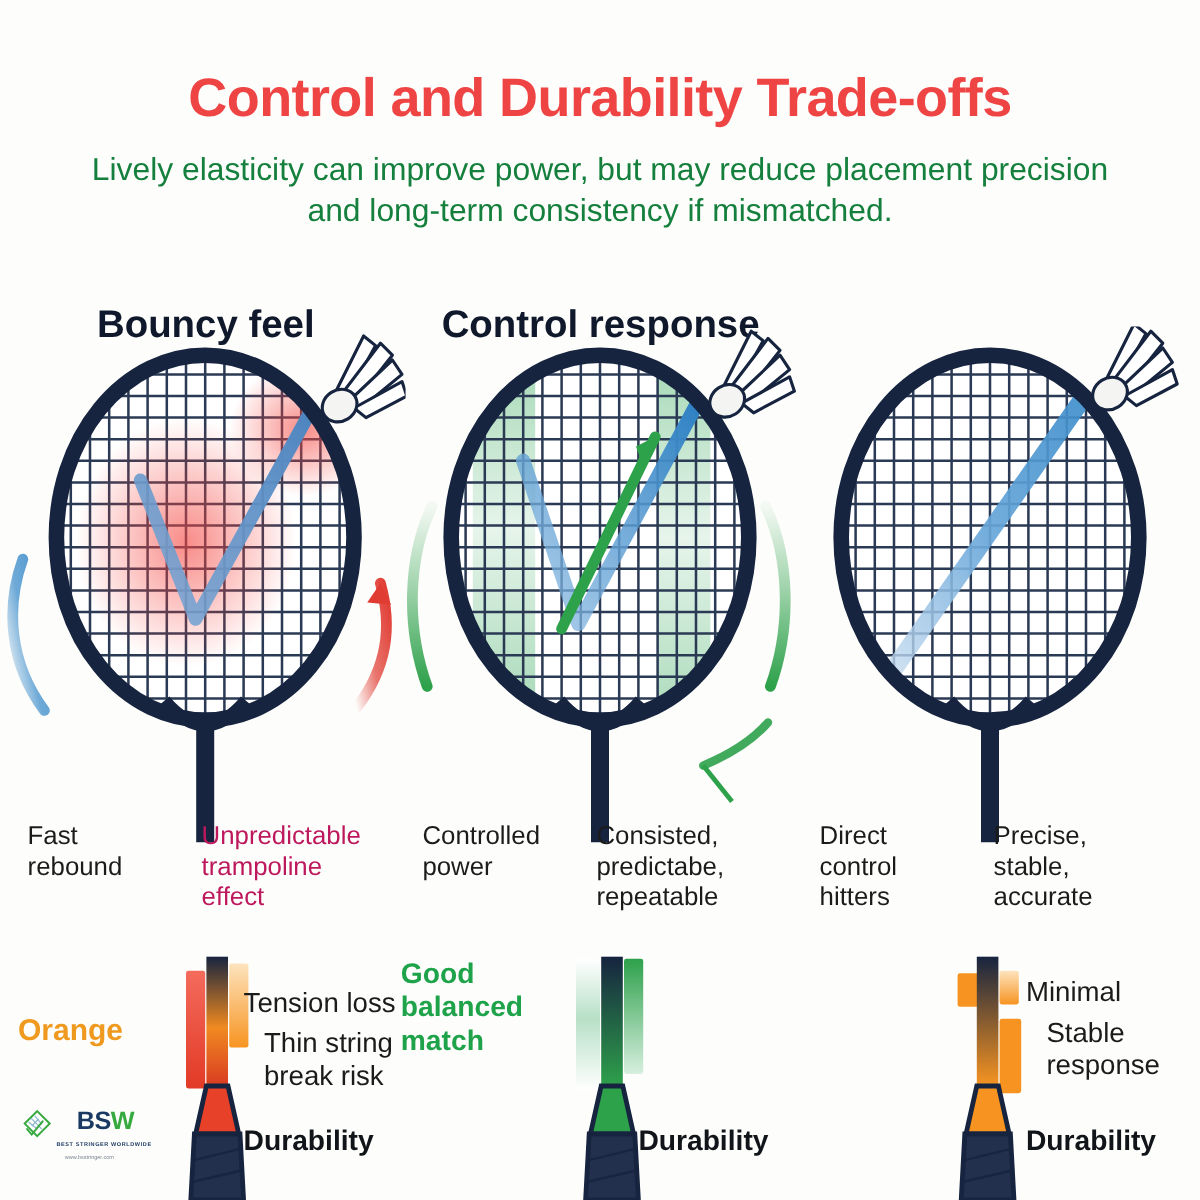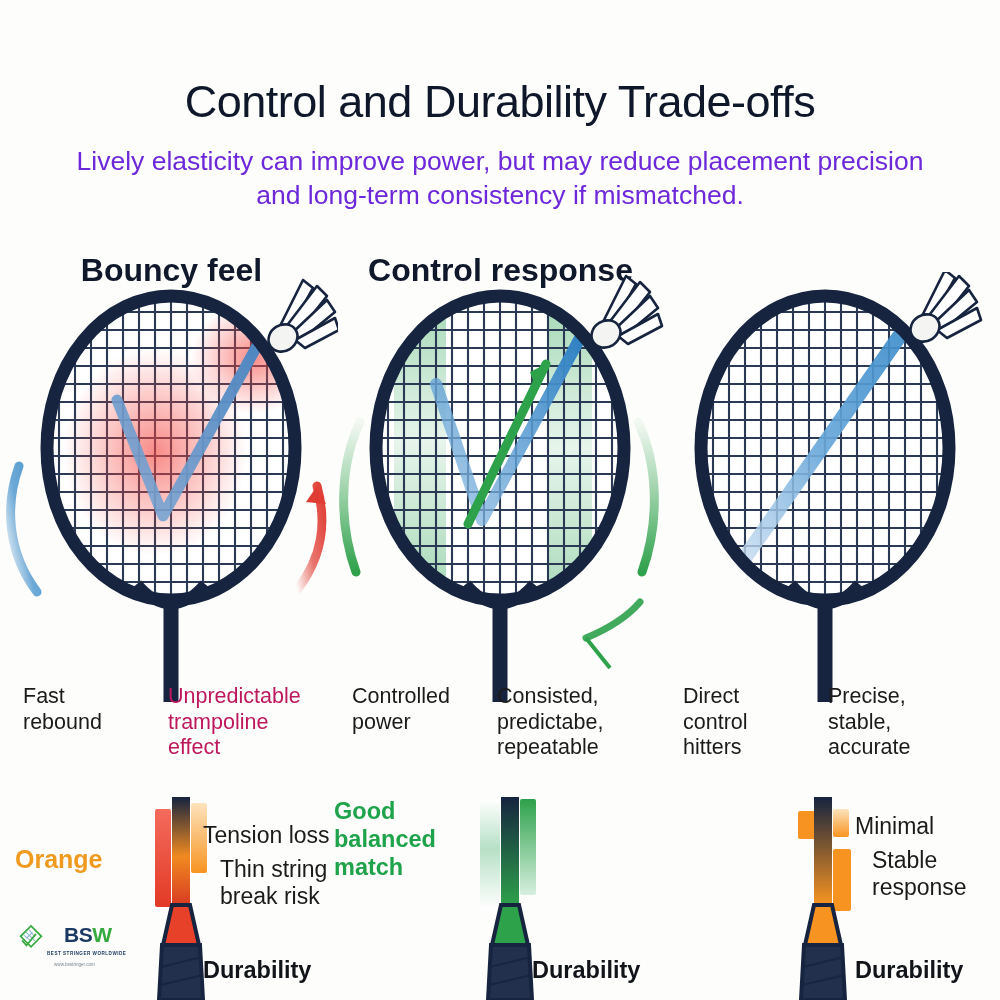--- a/index.html
+++ b/index.html
@@ -10,25 +10,25 @@
     overflow: hidden;
   }
   #infographic {
     position: relative;
     width: 1000px; height: 1000px;
     background: #fdfdfb;
   }
   
   .header { position: absolute; top: 0; left: 0; width: 1000px; text-align: center; }
   .title {
-    font-size: 45px; font-weight: normal; color: #0f172a;
-    letter-spacing: -0.5px; margin-top: 78px; line-height: 1.05;
+    font-size: 45px; font-weight: bold; color: #ef4444;
+    letter-spacing: -0.5px; margin-top: 58px; line-height: 1.05;
   }
   .subtitle {
-    font-size: 26.5px; color: #6d28d9; line-height: 1.28;
+    font-size: 26.5px; color: #15803d; line-height: 1.28;
     margin-top: 20px; padding: 0 62px; font-weight: 400;
   }
   
   .columns { position: absolute; top: 252px; left: 0; width: 1000px; height: 748px; }
   .col { position: absolute; top: 0; width: 333px; height: 748px; }
   .col-0 { left: 5px; }
   .col-1 { left: 334px; }
   .col-2 { left: 665px; }
   .col-head {
     position: absolute; top: 0; left: 0; width: 333px;
@@ -55,21 +55,21 @@
     font-size: 25px; font-weight: bold; color: #ef9a1e;
   }
   .dura-lines { left: 198px; top: 25px; width: 140px; }
   .dura-lines .l2 { margin-top: 6px; margin-left: 17px; }
   .dura-green {
     left: 176px; top: 20px; width: 140px;
     font-size: 23.5px; font-weight: bold; color: #1ea34a; line-height: 1.2;
   }
   .dura-word {
     position: absolute; left: 198px; top: 140px;
-    font-size: 23.5px; font-weight: bold; color: #111418; margin-top: 20px;
+    font-size: 23.5px; font-weight: bold; color: #111418;
   }
   
   .logo { position: absolute; left: 18px; top: 924px; width: 112px; height: 56px; }
   .logo-row { display: flex; align-items: flex-start; gap: 20px; }
   .logo-mark { width: 26px; height: 26px; }
   .logo-text { font-size: 21px; font-weight: bold; letter-spacing: -0.5px; line-height: 1; }
   .logo-b { color: #1b3a63; }
   .logo-w { color: #36a93f; }
   .logo-tag {
     font-size: 4.6px; font-weight: bold; color: #1b3a63;

